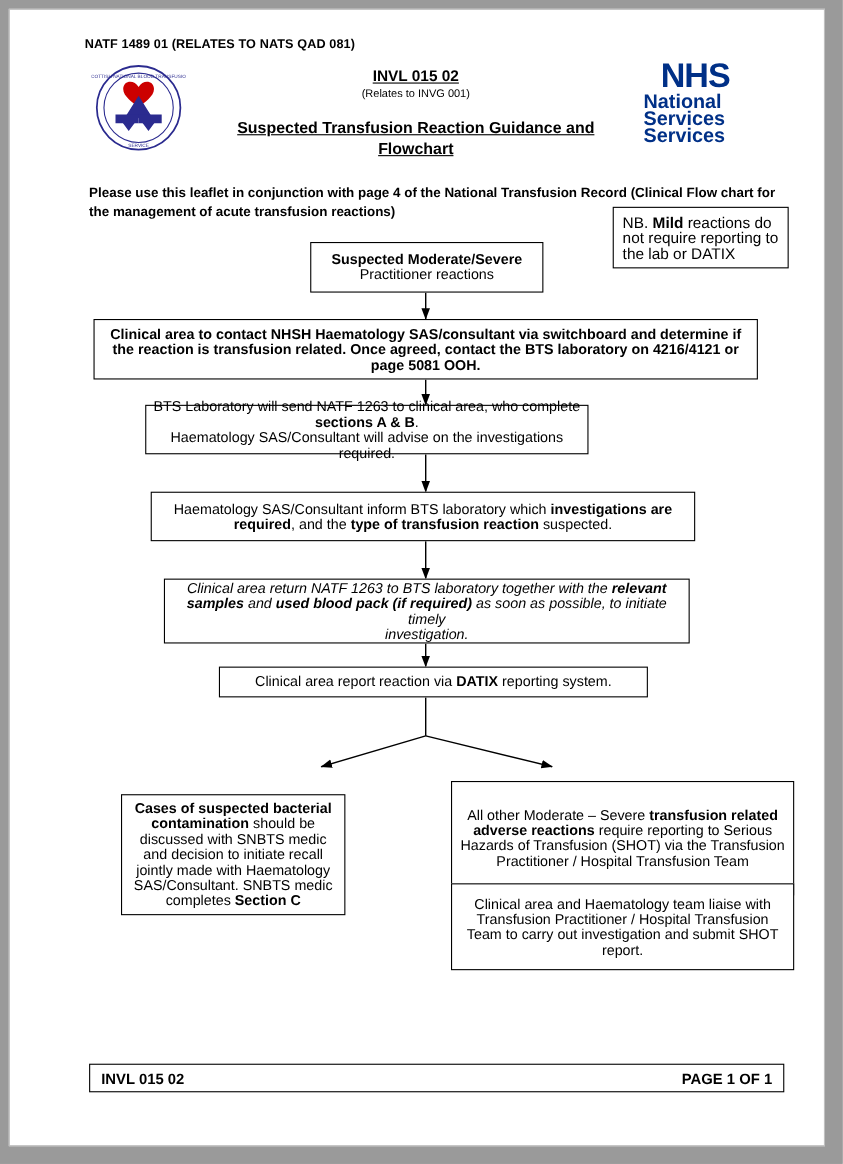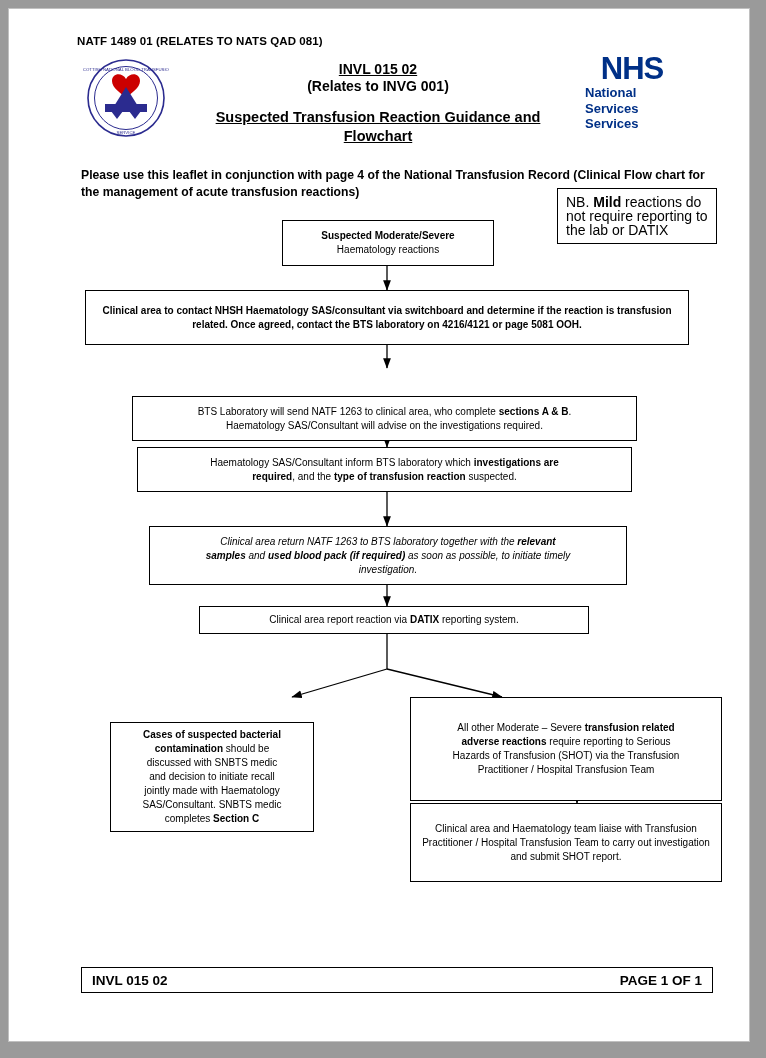--- a/index.html
+++ b/index.html
@@ -60,42 +60,42 @@
   .nhs-word {
     font-family: "Liberation Sans", sans-serif;
     font-weight: bold;
     font-size: 31px;
     color: #003087;
     letter-spacing: -1px;
     line-height: 32px;
   }
   .nhs-sub {
     font-weight: bold;
-    font-size: 13px;
+    font-size: 18px;
     color: #003087;
     line-height: 15.5px;
     text-align: left;
     margin-left: 6px;
   }
   .title-block {
     position: absolute;
     left: 112px;
     right: 118px;
     top: 12px;
     text-align: center;
   }
   .t1 {
     font-size: 14px;
     font-weight: bold;
     text-decoration: underline;
     line-height: 17px;
   }
   .t2 {
-    font-size: 14px;
-    font-weight: bold;
+    font-size: 10px;
+    font-weight: normal;
     line-height: 16px;
   }
   .t3 {
     font-size: 14.5px;
     font-weight: bold;
     text-decoration: underline;
     line-height: 19px;
     margin-top: 14px;
   }
 
@@ -118,21 +118,21 @@
   }
   .box {
     position: absolute;
     border: 1px solid #000;
     box-sizing: border-box;
     background: #fff;
     display: flex;
     align-items: center;
     justify-content: center;
     text-align: center;
-    font-size: 10px;
+    font-size: 13px;
     line-height: 14px;
     padding: 4px 6px;
   }
   .box .txt { display: block; width: 100%; }
   .b-note {
     font-size: 14px;
     line-height: 14px;
     text-align: left;
     justify-content: flex-start;
     padding: 6px 8px;
@@ -237,29 +237,29 @@
 
       <div class="box b-note" style="left:480px; top:-18px; width:160px; height:56px;">
         <span class="txt">
           <span>NB. </span><b>Mild</b><span> reactions do not require reporting to the lab or DATIX</span>
         </span>
       </div>
 
       <div class="box" style="left:205px; top:14px; width:212px; height:46px;">
         <span class="txt">
           <b>Suspected Moderate/Severe</b><br>
-          <span>Haematology reactions</span>
+          <span>Practitioner reactions</span>
         </span>
       </div>
 
       <div class="box" style="left:8px; top:84px; width:604px; height:55px;font-weight:bold;">
         <span class="txt">Clinical area to contact NHSH Haematology SAS/consultant via switchboard and determine if the reaction is transfusion related. Once agreed, contact the BTS laboratory on 4216/4121 or page 5081 OOH.</span>
       </div>
 
-      <div class="box" style="left:55px; top:162px; width:505px; height:45px;margin-top:28px;">
+      <div class="box" style="left:55px; top:162px; width:403px; height:45px;">
         <span class="txt">
           BTS Laboratory will send NATF 1263 to clinical area, who complete <b>sections A &amp; B</b>.<br>
           Haematology SAS/Consultant will advise on the investigations required.
         </span>
       </div>
 
       <div class="box" style="left:60px; top:241px; width:495px; height:45px;">
         <span class="txt">
           Haematology SAS/Consultant inform BTS laboratory which <b>investigations are</b><br>
           <b>required</b>, and the <b>type of transfusion reaction</b> suspected.
@@ -285,21 +285,21 @@
           <b>Cases of suspected bacterial</b><br>
           <b>contamination</b> should be<br>
           discussed with SNBTS medic<br>
           and decision to initiate recall<br>
           jointly made with Haematology<br>
           SAS/Consultant. SNBTS medic<br>
           completes <b>Section C</b>
         </span>
       </div>
 
-      <div class="box" style="left:333px; top:491px; width:312px; height:104px;align-items:center;">
+      <div class="box" style="left:333px; top:504px; width:312px; height:104px;align-items:center;">
         <span class="txt">
           All other Moderate – Severe <b>transfusion related</b><br>
           <b>adverse reactions</b> require reporting to Serious<br>
           Hazards of Transfusion (SHOT) via the Transfusion<br>
           Practitioner / Hospital Transfusion Team
         </span>
       </div>
 
       <div class="box" style="left:333px; top:597px; width:312px; height:79px;">
         <span class="txt">Clinical area and Haematology team liaise with Transfusion Practitioner / Hospital Transfusion Team to carry out investigation and submit SHOT report.</span>

